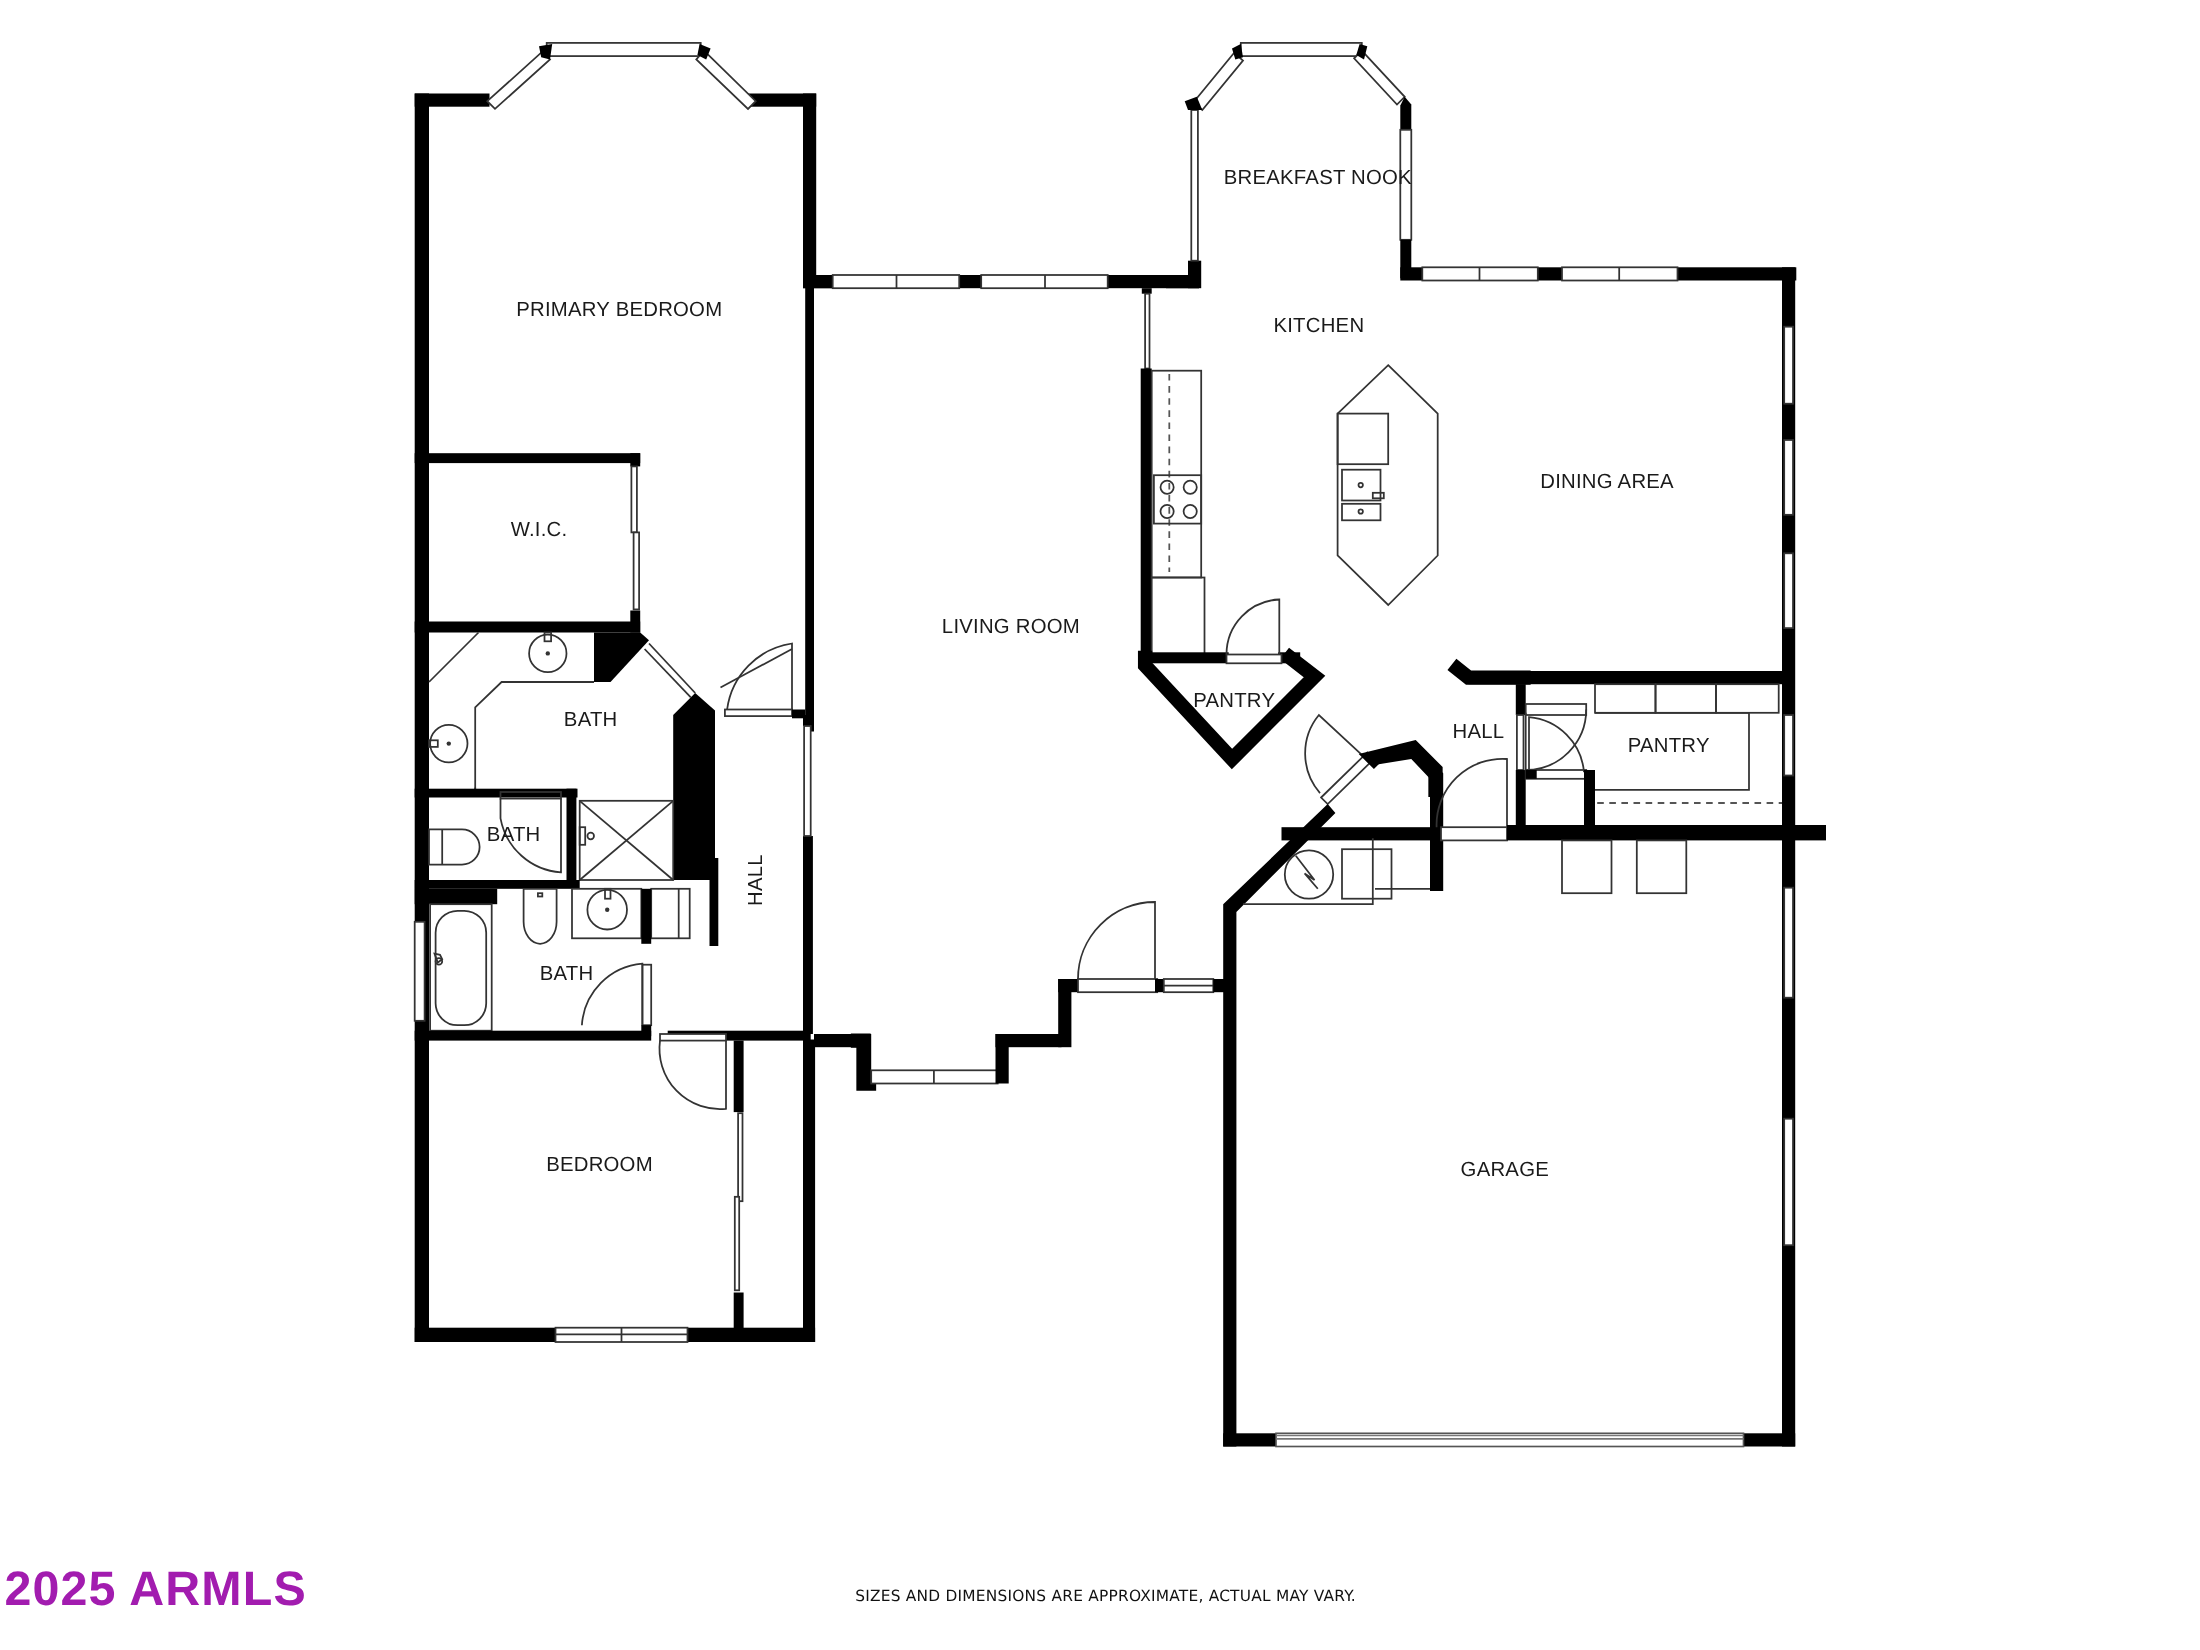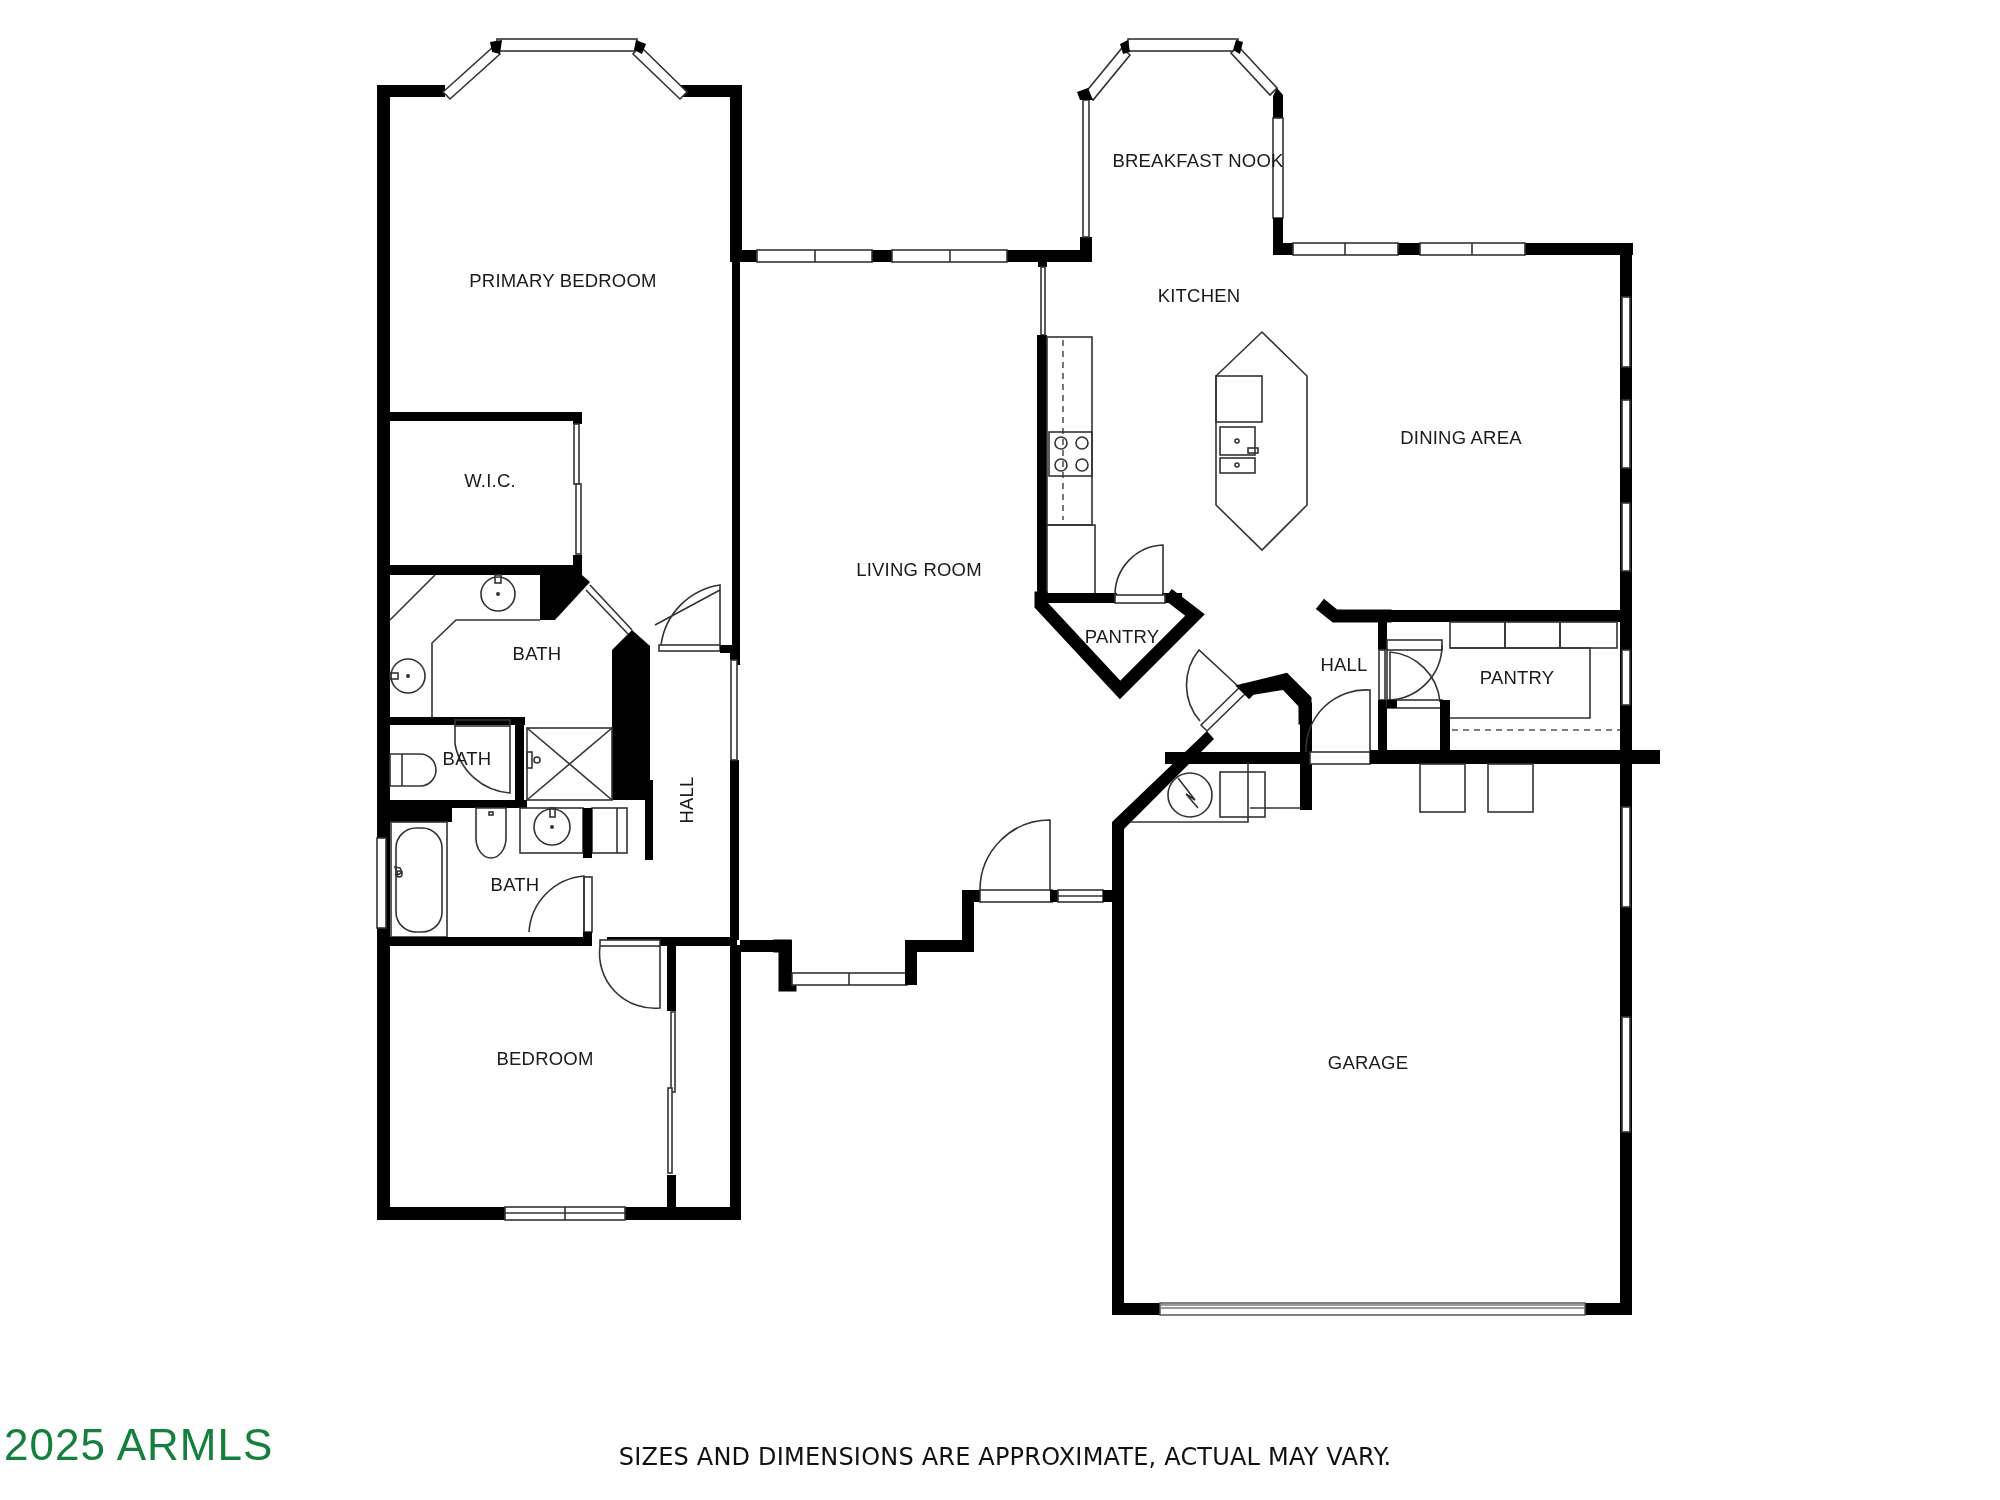--- a/index.html
+++ b/index.html
@@ -4,22 +4,22 @@
 <style>
   html, body { margin:0; padding:0; background:#ffffff; }
   body { width:2000px; height:1500px; position:relative; overflow:hidden; font-family:"Liberation Sans", sans-serif; }
   #plan { position:absolute; left:0; top:0; width:2000px; height:1500px; }
   .wall { fill:#000000; stroke:none; }
   .wline { fill:none; stroke:#000; stroke-width:13; stroke-linejoin:miter; stroke-linecap:square; }
   .thin { fill:none; stroke:#333; stroke-width:1.6; }
   .win { fill:#ffffff; stroke:#333; stroke-width:1.6; }
   .dash { fill:none; stroke:#555; stroke-width:1.6; stroke-dasharray:6 5; }
   .room-label { font-family:"Liberation Sans", sans-serif; font-size:18.5px; fill:#1a1a1a; text-anchor:middle; dominant-baseline:middle; letter-spacing:0.2px; }
-  .watermark { position:absolute; left:4px; top:1420px; font-family:"Liberation Sans", sans-serif; font-size:44px; color:#15803d; letter-spacing:1px; font-weight:400; }
-  .disclaimer { position:absolute; left:0; width:2000px; top:1443px; text-align:center; font-family:"DejaVu Sans", sans-serif; font-size:24px; color:#111; letter-spacing:0.2px; }
+  .watermark { position:absolute; left:4px; top:1420px; font-family:"Liberation Sans", sans-serif; font-size:44px; color:#a21caf; letter-spacing:1px; font-weight:700; }
+  .disclaimer { position:absolute; left:0; width:2000px; top:1443px; text-align:center; font-family:"DejaVu Sans", sans-serif; font-size:14px; color:#111; letter-spacing:0.2px; }
   .disclaimer span { position:relative; left:5px; }
 </style>
 </head>
 <body>
 
 <svg id="plan" viewBox="0 0 2000 1500" xmlns="http://www.w3.org/2000/svg">
 
   <g>
 
     <rect class="wall" x="377" y="85" width="13" height="1135"></rect>

